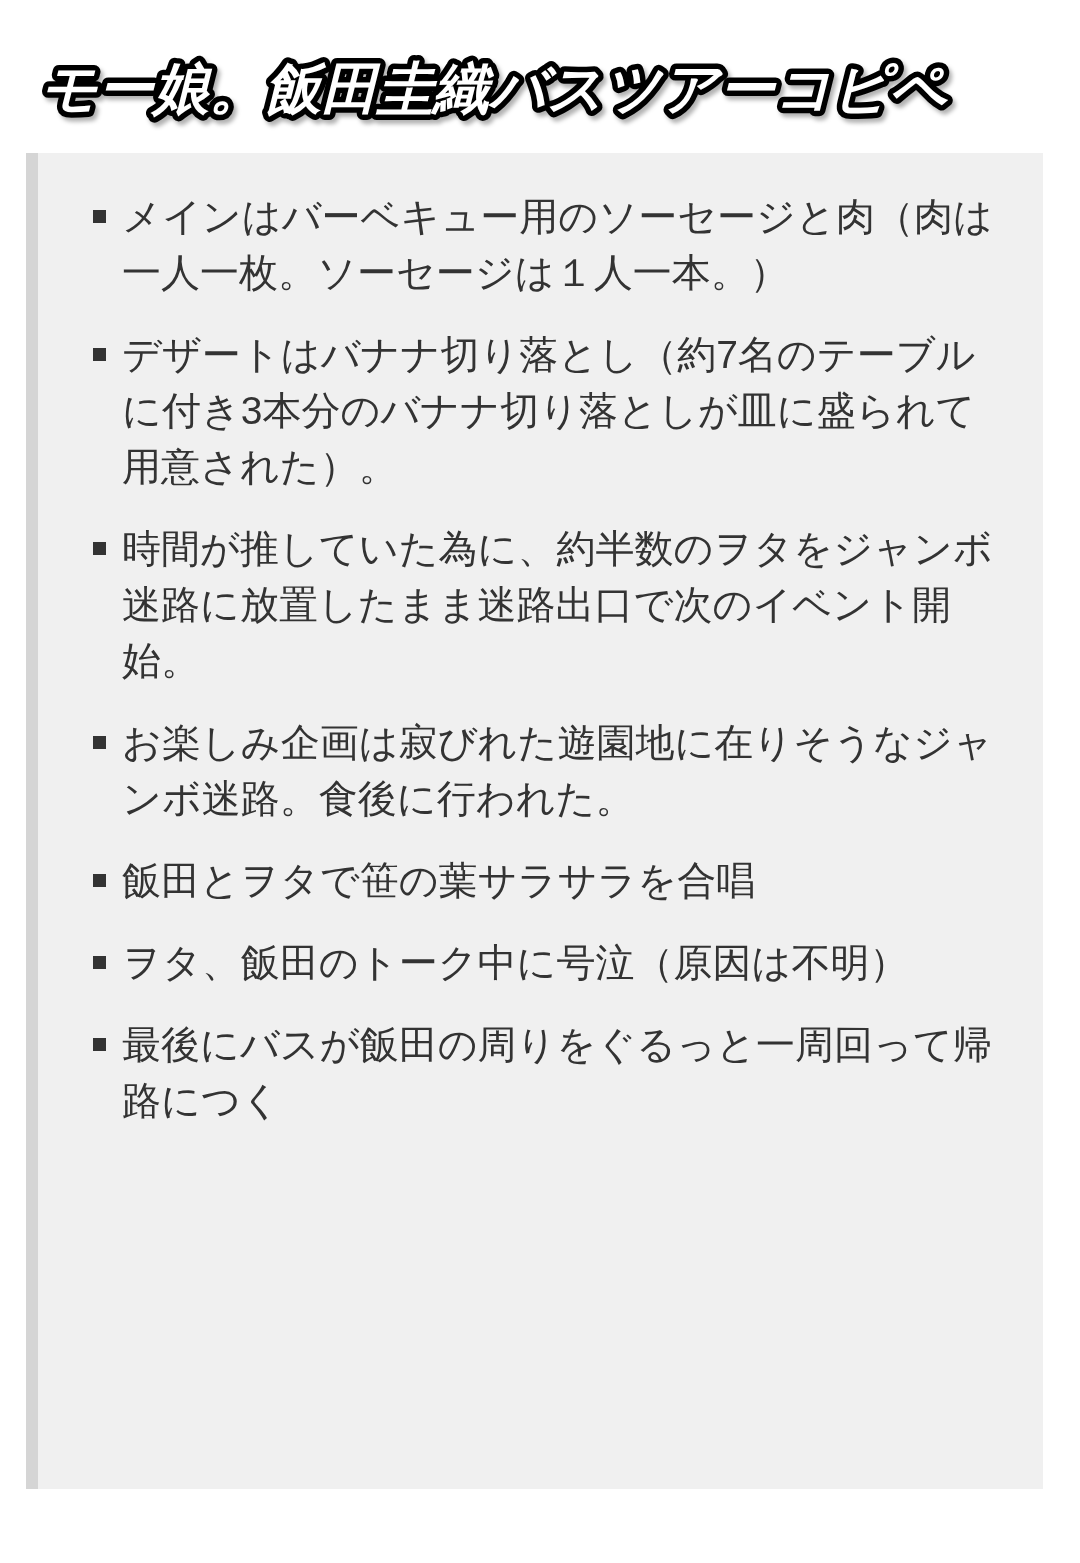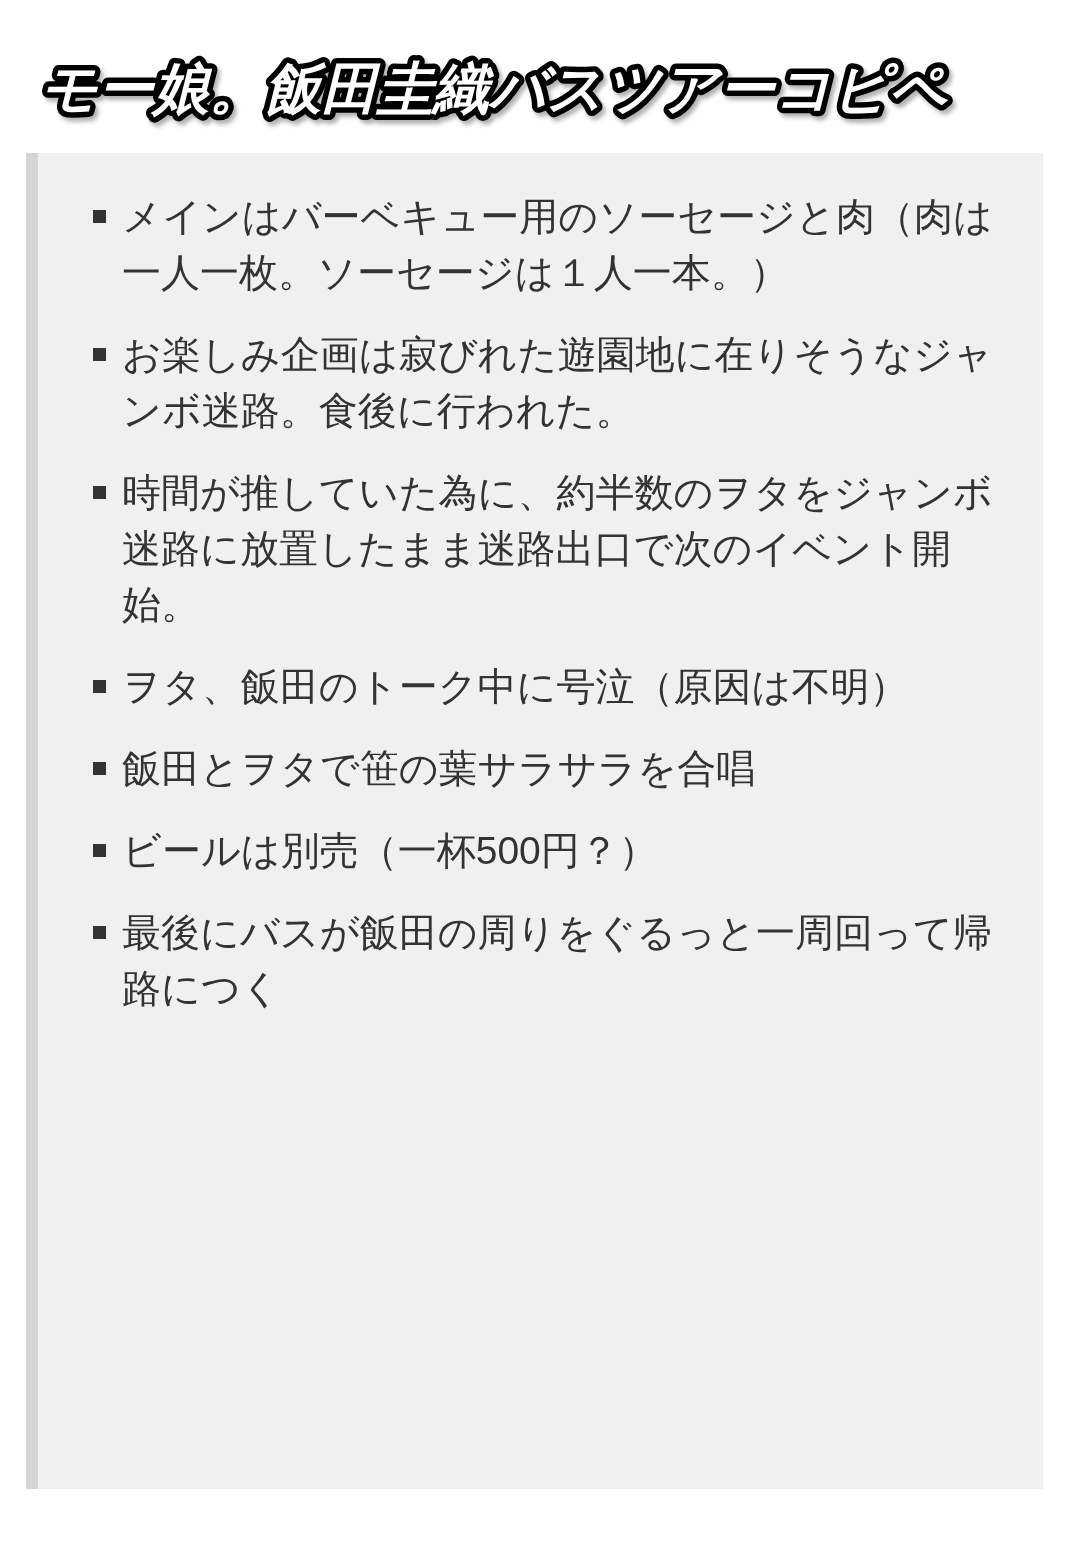--- a/index.html
+++ b/index.html
@@ -86,36 +86,36 @@
 </h1>
 
 <div class="panel">
   <ul class="copy-list">
     <li>
       <span class="bullet"></span>
       <span>メインはバーベキュー用のソーセージと肉（肉は一人一枚。ソーセージは１人一本。）</span>
     </li>
     <li>
       <span class="bullet"></span>
-      <span>お楽しみ企画は寂びれた遊園地に在りそうなジャンボ迷路。食後に行われた。</span>
+      <span>デザートはバナナ切り落とし（約7名のテーブルに付き3本分のバナナ切り落としが皿に盛られて用意された）。</span>
     </li>
     <li>
       <span class="bullet"></span>
       <span>時間が推していた為に、約半数のヲタをジャンボ迷路に放置したまま迷路出口で次のイベント開始。</span>
     </li>
     <li>
       <span class="bullet"></span>
-      <span>ヲタ、飯田のトーク中に号泣（原因は不明）</span>
+      <span>お楽しみ企画は寂びれた遊園地に在りそうなジャンボ迷路。食後に行われた。</span>
     </li>
     <li>
       <span class="bullet"></span>
       <span>飯田とヲタで笹の葉サラサラを合唱</span>
     </li>
     <li>
       <span class="bullet"></span>
-      <span>ビールは別売（一杯500円？）</span>
+      <span>ヲタ、飯田のトーク中に号泣（原因は不明）</span>
     </li>
     <li>
       <span class="bullet"></span>
       <span>最後にバスが飯田の周りをぐるっと一周回って帰路につく</span>
     </li>
   </ul>
 </div>
 
 </body></html>

